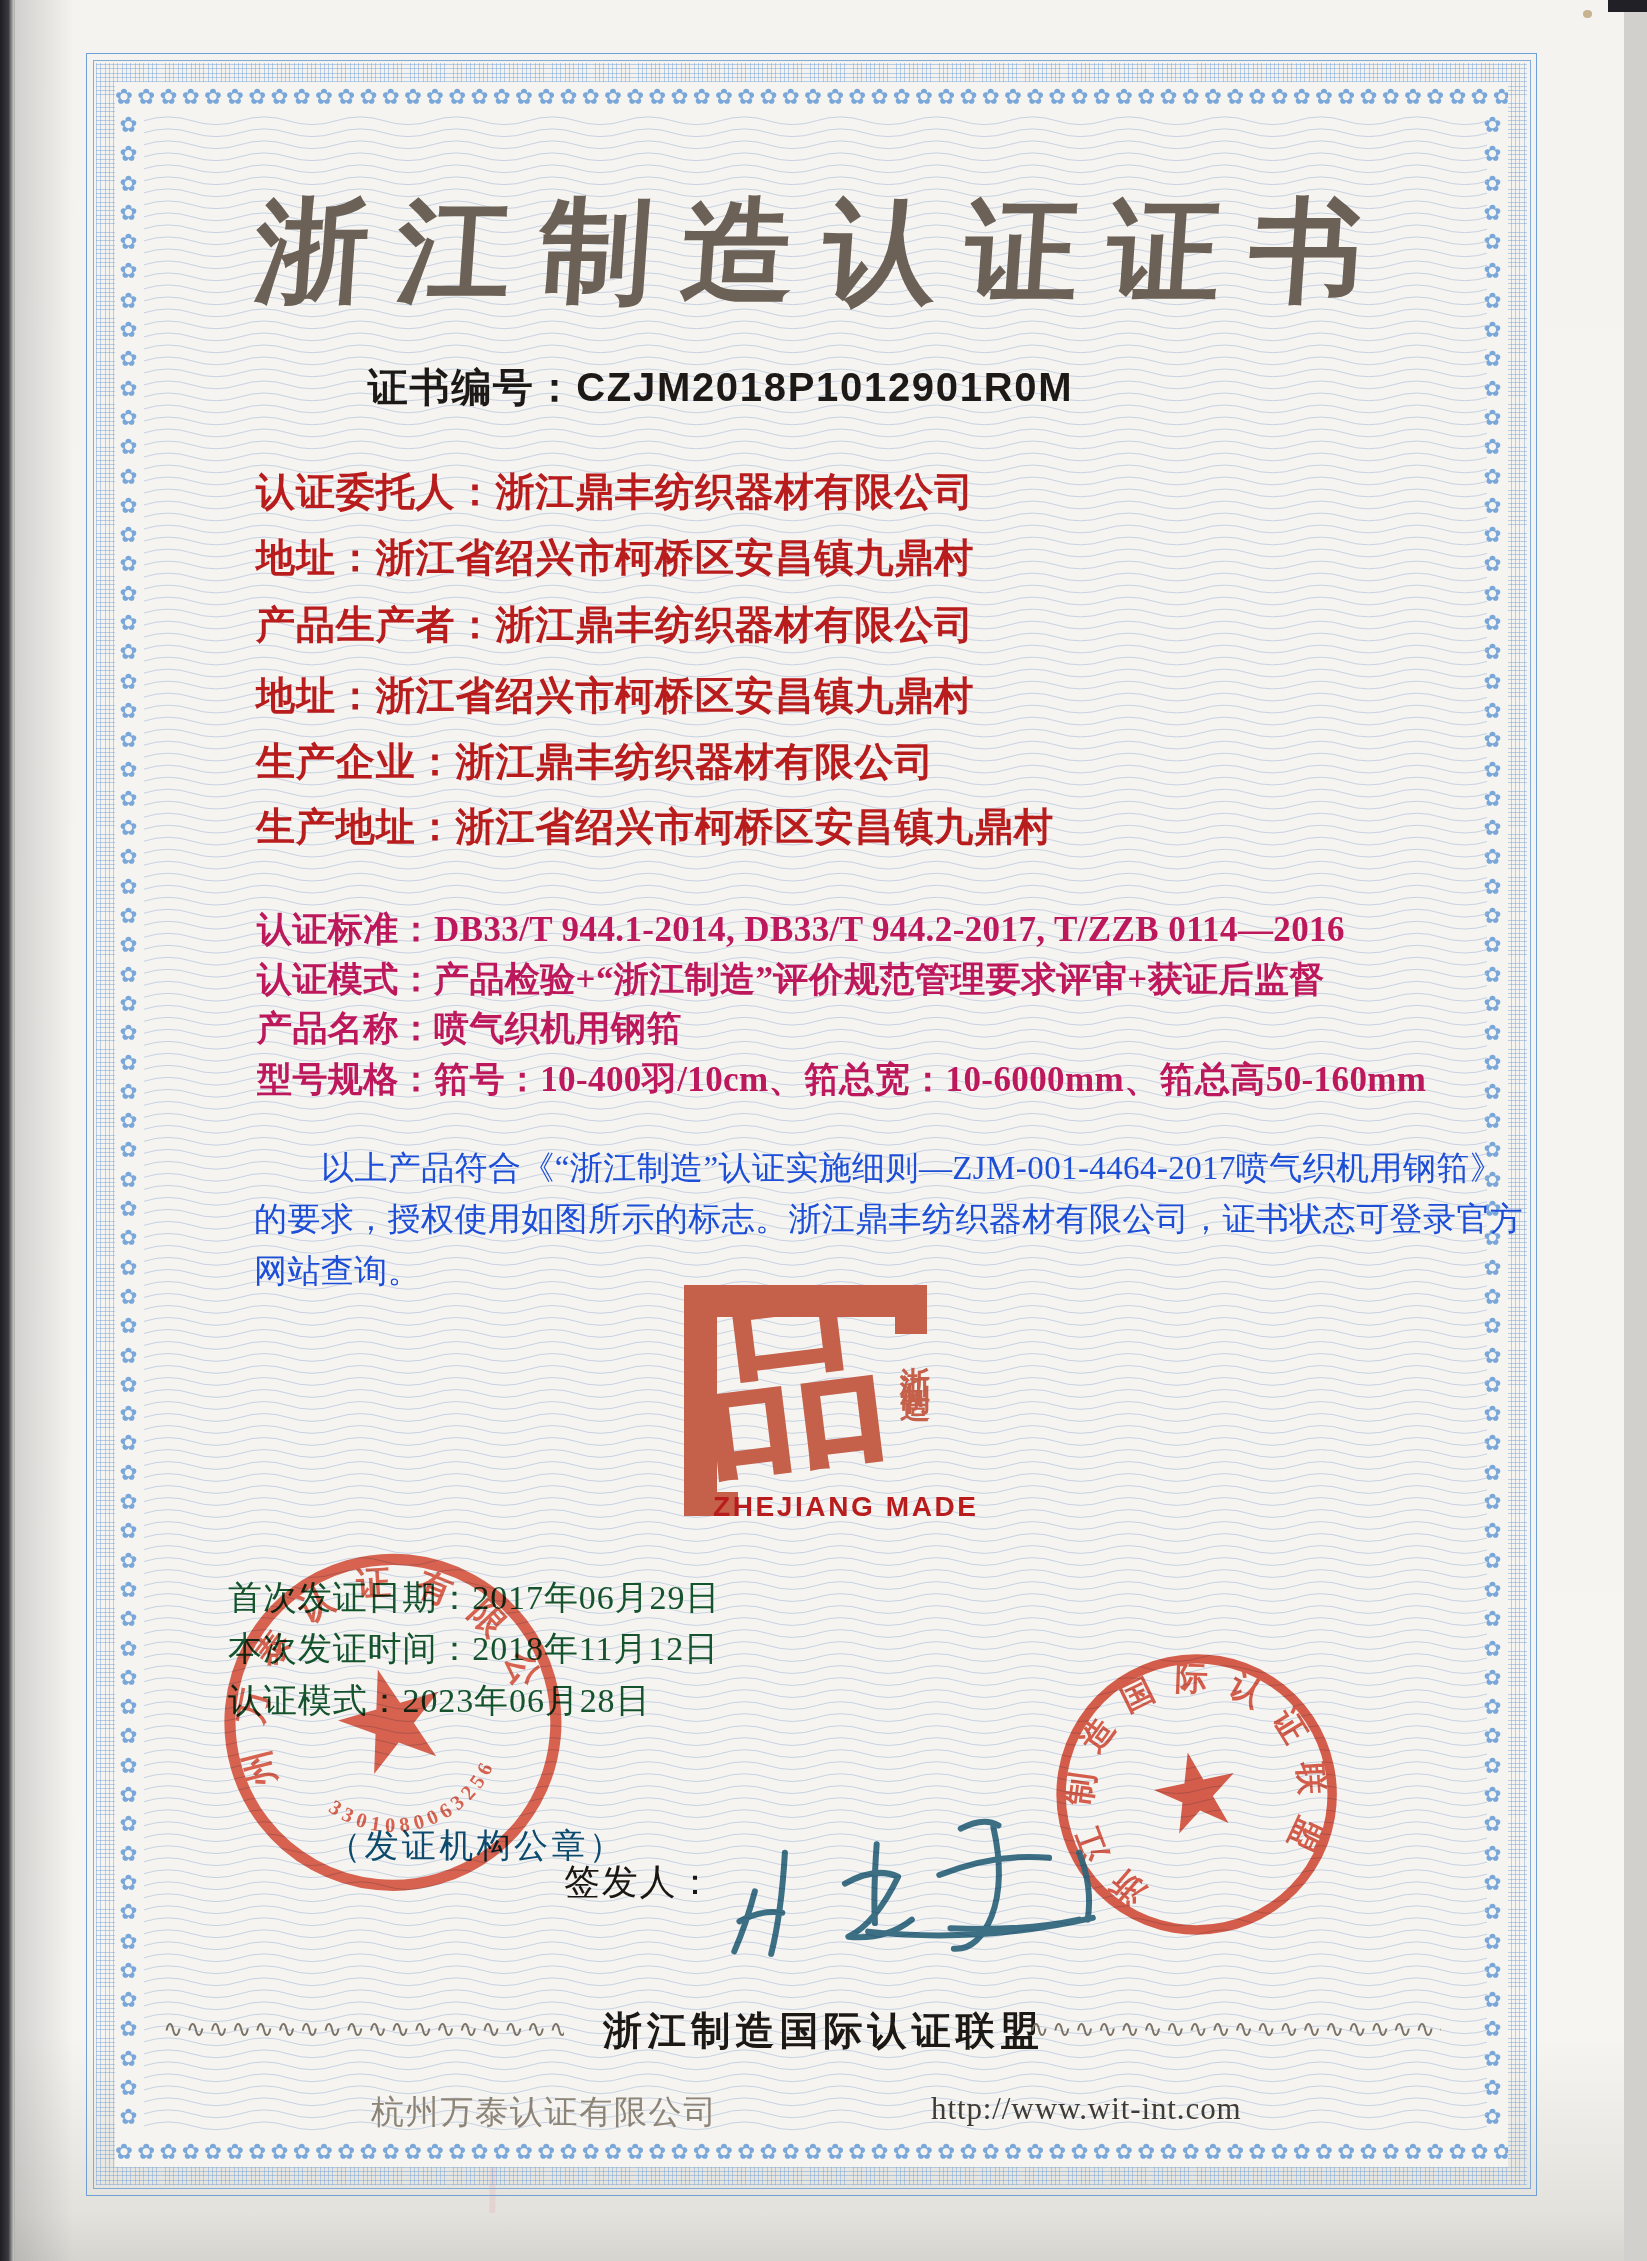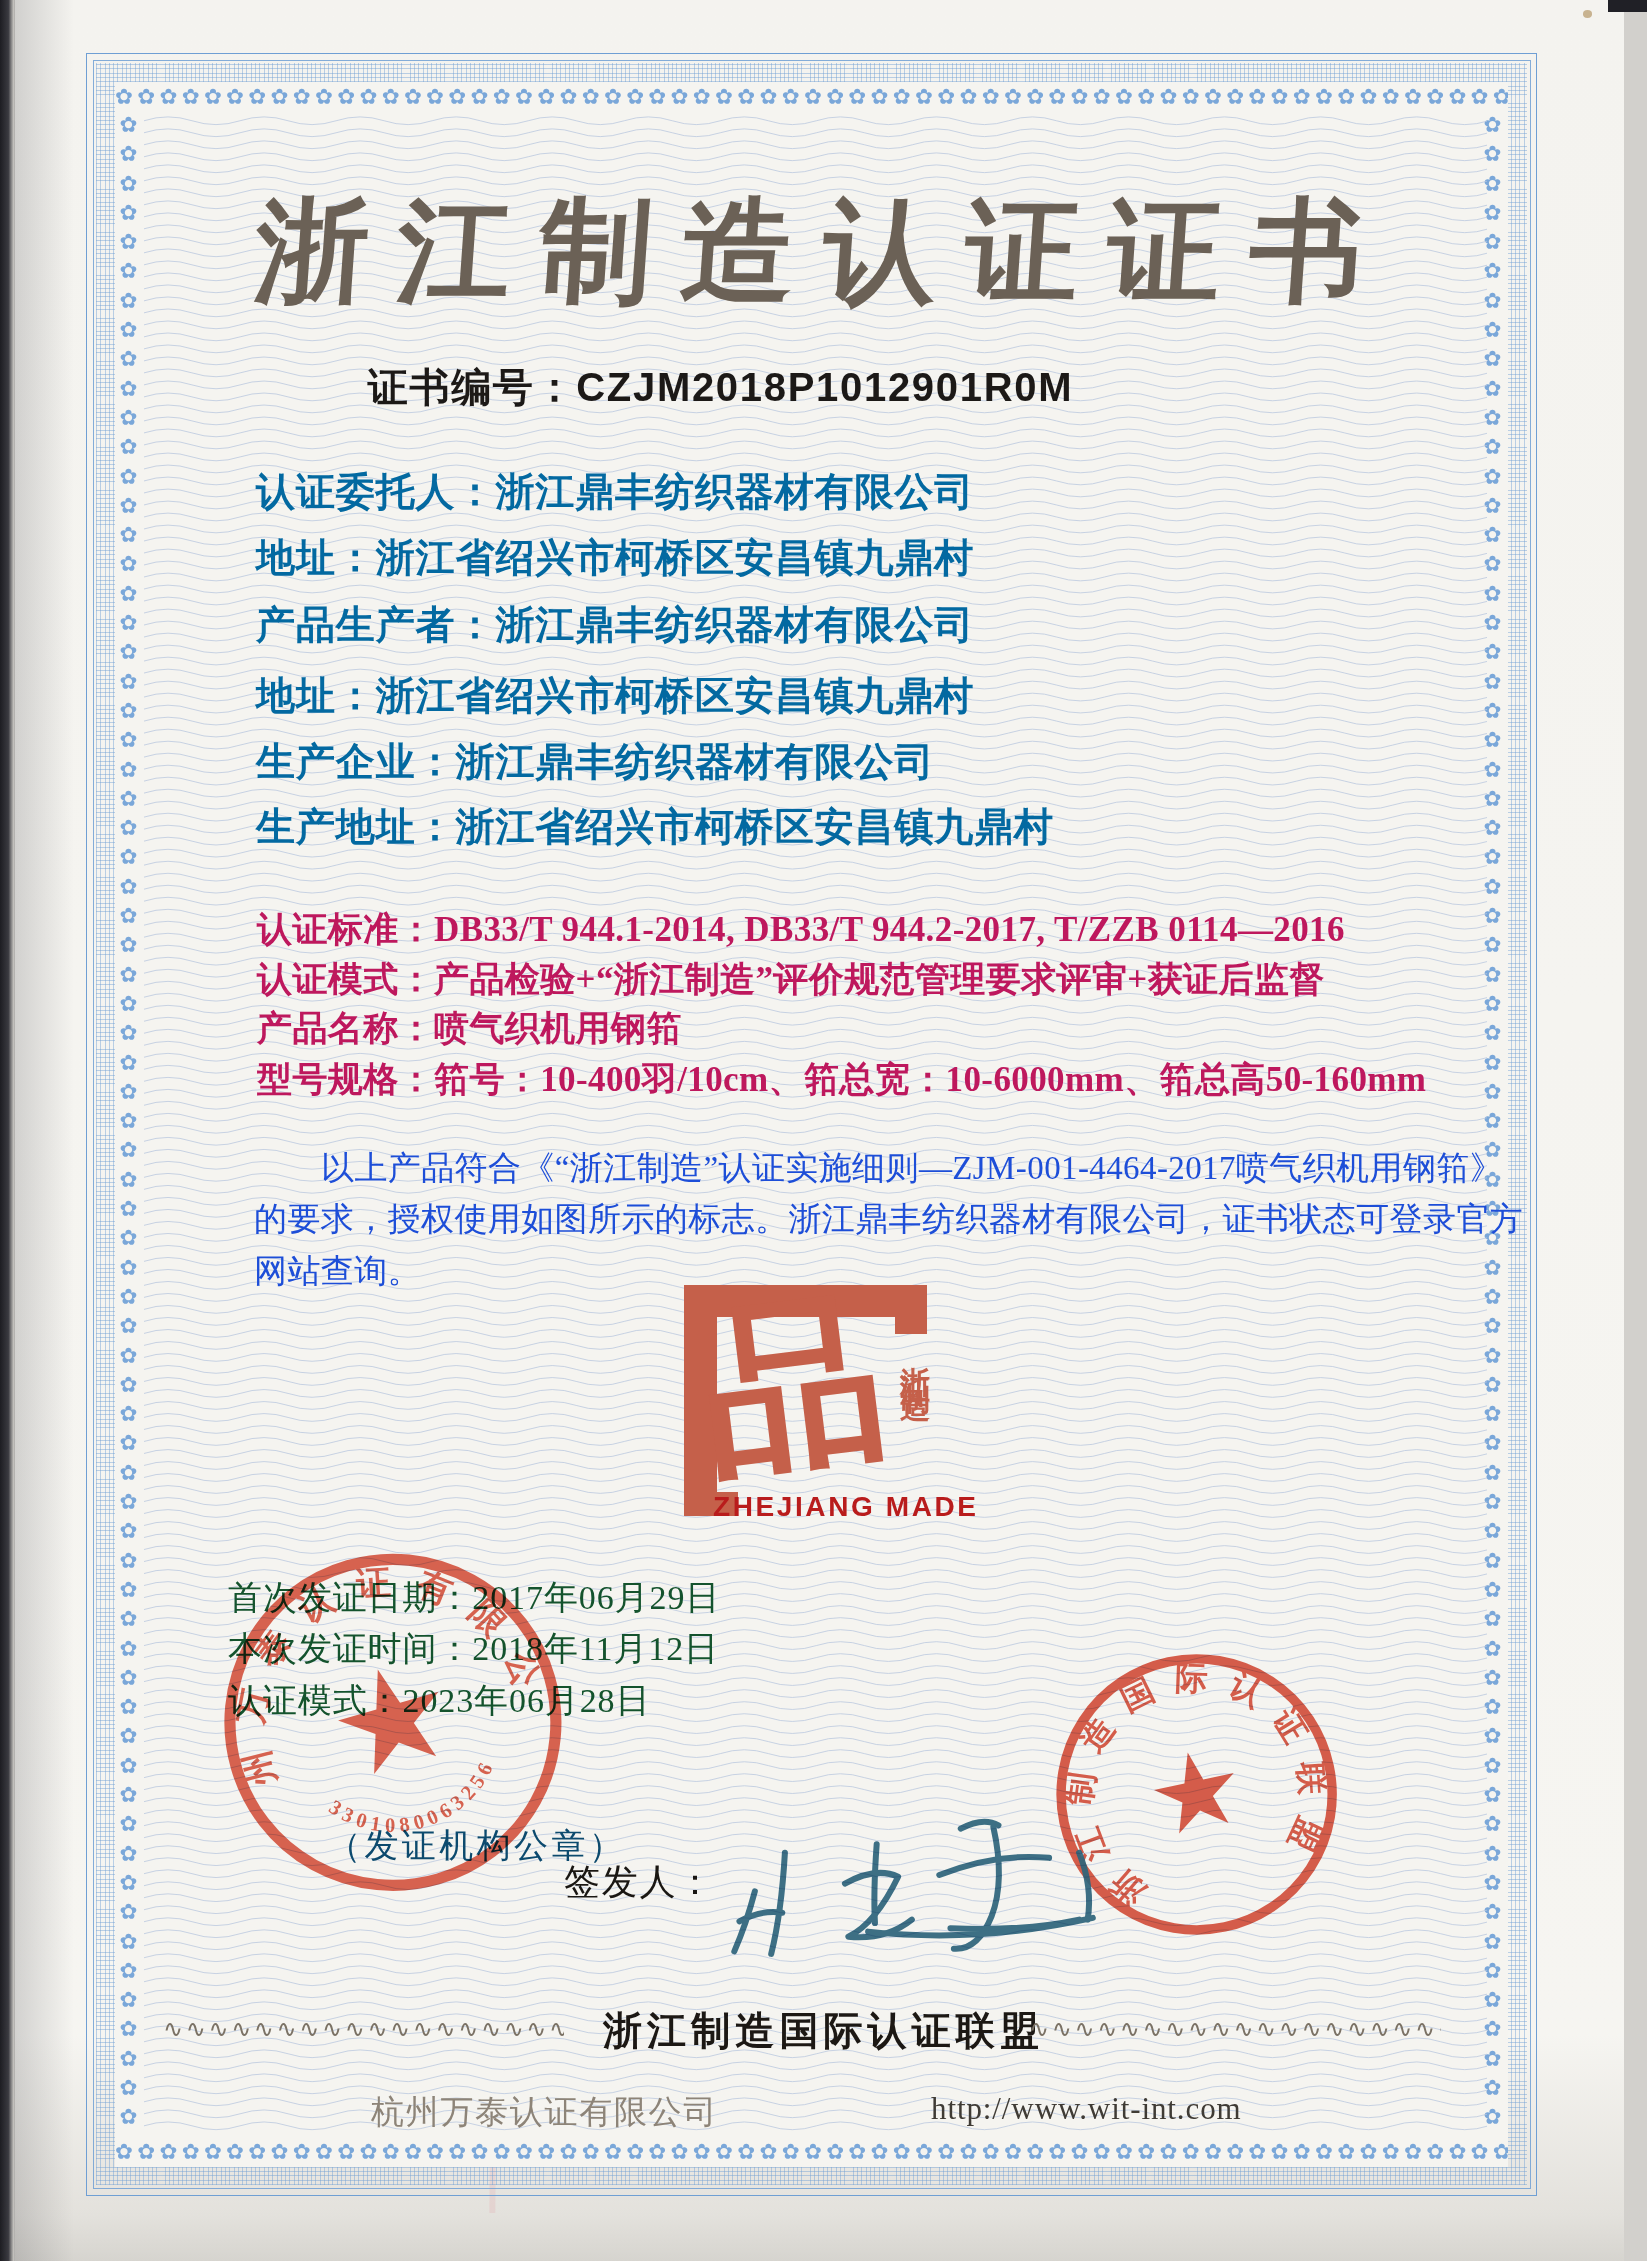--- a/index.html
+++ b/index.html
@@ -32,21 +32,21 @@
   .fleur-left{left:113px;top:112px;width:31px;height:2024px;writing-mode:vertical-rl;line-height:31px;}
   .fleur-right{left:1477px;top:112px;width:31px;height:2024px;writing-mode:vertical-rl;line-height:31px;}
   .waves{left:144px;top:112px;}
 
   
   .title{left:0;top:176px;width:1647px;margin:0;text-align:center;
          font-size:113px;font-weight:700;letter-spacing:29px;color:#6b6156;
          font-family:"Liberation Serif",serif;transform:skewX(-4deg);white-space:nowrap;}
   .certno{left:0;top:360px;width:1441px;text-align:center;font-size:40px;font-weight:700;
           color:#1c1917;font-family:"Liberation Sans",sans-serif;letter-spacing:1.7px;white-space:nowrap;}
-  .field{left:256px;font-size:39px;font-weight:700;color:#0369a1;white-space:nowrap;
+  .field{left:256px;font-size:39px;font-weight:700;color:#b91c1c;white-space:nowrap;
          font-family:"Liberation Sans",sans-serif;letter-spacing:0.9px;}
   .spec{left:257px;font-size:35px;font-weight:700;color:#be185d;white-space:nowrap;letter-spacing:0.4px;}
   .para{left:254px;font-size:33px;color:#1d4ed8;white-space:nowrap;letter-spacing:0.4px;}
   .para-indent{left:321px;}
   .dateline{left:228px;font-size:34px;color:#14532d;white-space:nowrap;letter-spacing:0.9px;}
   .sealnote{left:283px;top:1823px;font-size:34px;color:#0c4a6e;letter-spacing:3.4px;white-space:nowrap;margin-left:44px;}
   .issuer{left:564px;top:1858px;font-size:36px;color:#1a1713;letter-spacing:1.7px;white-space:nowrap;}
 
   
   .logo-bar{background:#c5604a;}

